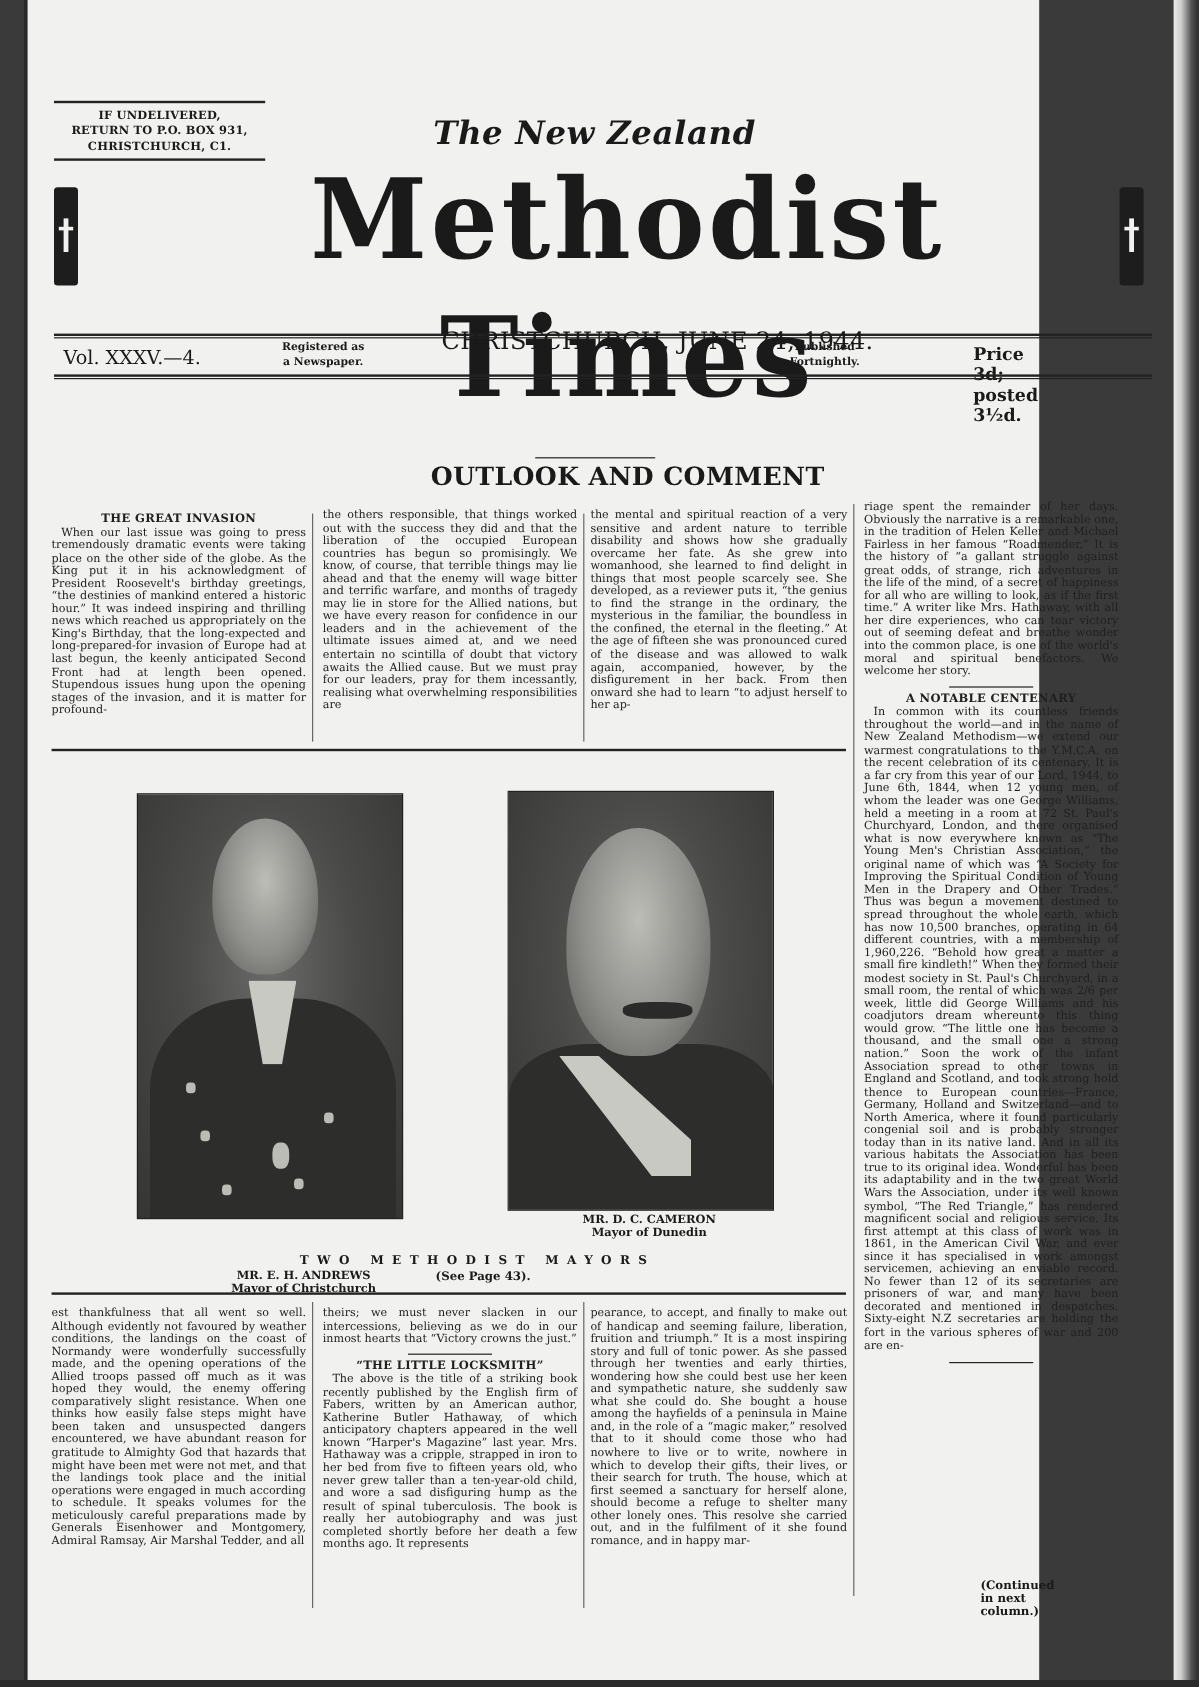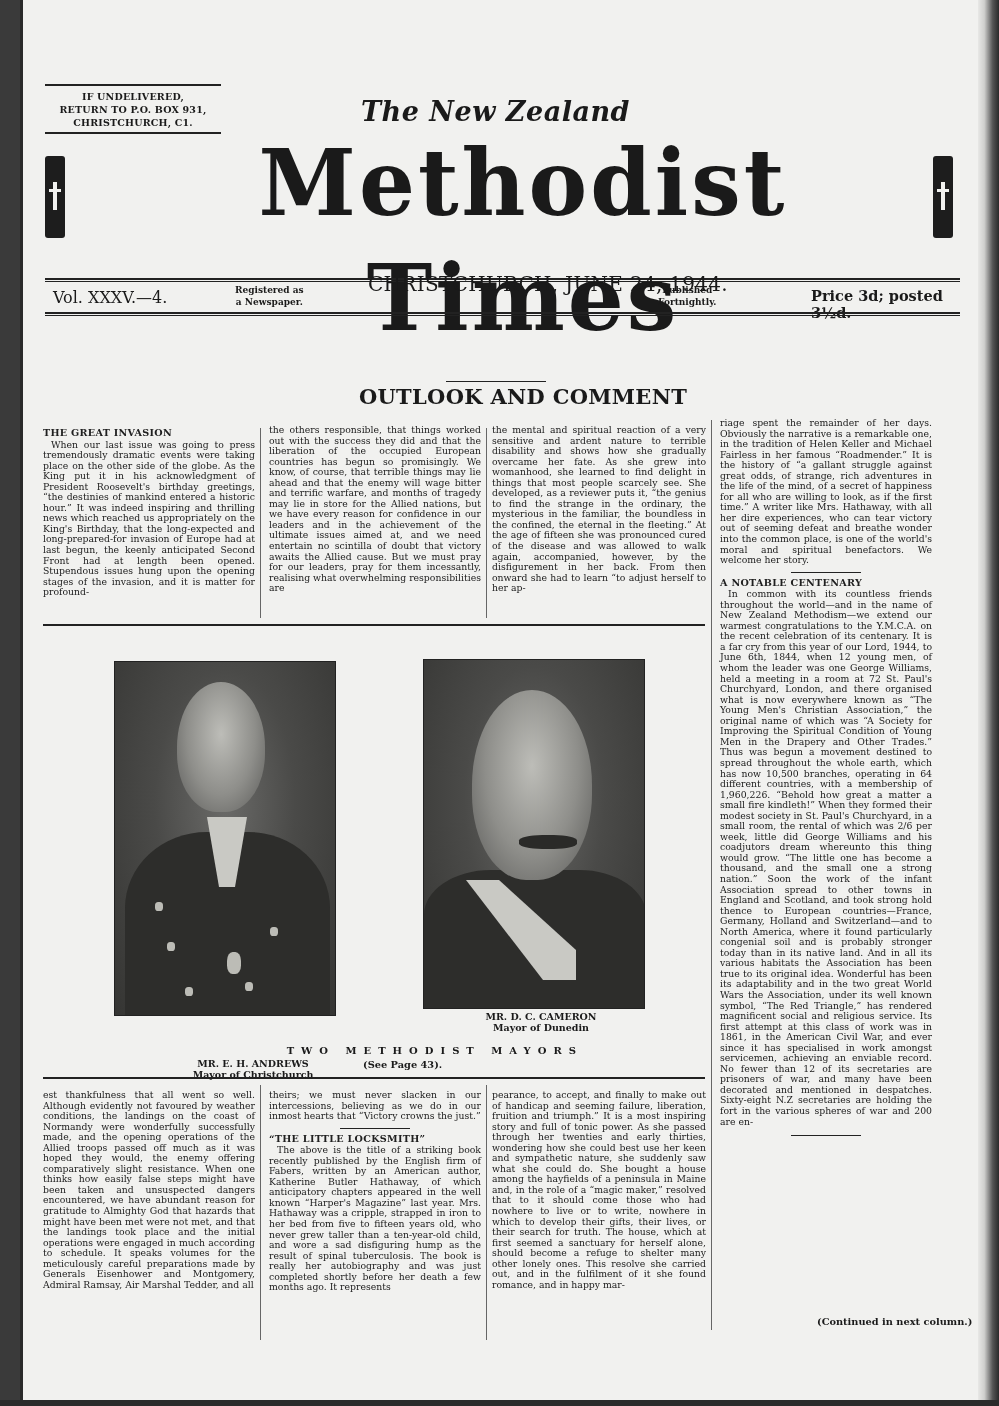--- a/index.html
+++ b/index.html
@@ -1,19 +1,19 @@
 <!DOCTYPE html>
 <html><head>
 <meta charset="utf-8">
 <style>
   * { box-sizing: border-box; margin: 0; padding: 0; }
   html, body { width: 999px; height: 1406px; background: #3a3a3a; overflow: hidden; }
   body { font-family: "DejaVu Serif", "Liberation Serif", serif; color: #1a1a1a; position: relative; }
   .page {
-    position: absolute; left: 20px; top: 0; width: 958px; height: 1400px;
+    position: absolute; left: 20px; top: 0; width: 846px; height: 1400px;
     background: #f1f1ef;
     border-left: 3px solid #2a2a2a;
   }
   .rightstrip { position:absolute; right:0; top:0; width:21px; height:1406px; background: linear-gradient(90deg,#e8e8e6 0,#cfcfcd 30%,#555 70%,#2a2a2a 100%); }
   .bottomstrip { position:absolute; left:0; bottom:0; width:999px; height:6px; background:#2a2a2a; }
   .abs { position: absolute; }
 
   
   .undeliv { left: 22px; top: 84px; width: 176px; border-top: 2px solid #222; border-bottom: 2px solid #222; padding: 4px 0 3px; text-align: center;
     font-family: "DejaVu Serif", serif; font-weight: bold; font-size: 9.5px; line-height: 13px; letter-spacing: 0.2px; }
@@ -35,34 +35,34 @@
 
   
   .headline { left: 200px; top: 330px; width: 580px; text-align: center; font-family: "DejaVu Serif", serif; font-weight: bold; font-size: 37px; letter-spacing: 0.2px; }
   .hl-rule { left: 423px; top: 381px; width: 100px; border-top: 1.5px solid #222; }
   .subhead { left: 250px; top: 384px; width: 500px; text-align: center; font-family: "DejaVu Serif", serif; font-size: 21px; font-weight: bold; letter-spacing: 0.3px; }
 
   
   .col { position: absolute; font-family: "DejaVu Serif", serif; font-size: 9.3px; line-height: 10.55px; text-align: justify; hyphens: none; color: #202020; }
   .col p { text-indent: 8px; }
   .col p.noindent { text-indent: 0; }
-  .col h3 { font-size: 9.6px; font-weight: bold; text-align: left; letter-spacing: 0.3px; margin: 0 0 1px; }
+  .col h3 { font-size: 9.6px; font-weight: bold; text-align: center; letter-spacing: 0.3px; margin: 0 0 1px; }
   .col .short-rule { width: 70px; margin: 6px auto 5px; border-top: 1.5px solid #222; }
   .vline { position: absolute; border-left: 1px solid #666; }
   .hrule-full { position: absolute; border-top: 2px solid #222; }
 
   
   .photo { position: absolute; background: radial-gradient(ellipse at 50% 40%, #6a6a68 0%, #4a4a48 45%, #353533 100%); border: 1px solid #222; overflow: hidden; }
   .photo .head { position: absolute; border-radius: 50% 50% 45% 45%; background: radial-gradient(ellipse at 50% 40%, #bdbdb8 0%, #8e8e8a 55%, #5a5a58 100%); }
   .photo .collar { position: absolute; background: #c9c9c4; }
   .photo .coat { position: absolute; background: #2d2d2b; }
   .photo .medal { position: absolute; width: 8px; height: 9px; background: #bcbcb6; border-radius: 40%; }
   .caption-name { font-family: "DejaVu Serif", serif; font-weight: bold; font-size: 9.5px; text-align: center; line-height: 11px; }
   .caption-title { font-family: "DejaVu Serif", serif; font-weight: bold; font-size: 9.5px; text-align: center; line-height: 11px; }
-  .two-mayors { left: 190px; top: 1045px; width: 370px; text-align: right; font-family: "DejaVu Serif", serif; font-weight: bold; font-size: 10px; letter-spacing: 7px; }
+  .two-mayors { left: 190px; top: 1045px; width: 370px; text-align: center; font-family: "DejaVu Serif", serif; font-weight: bold; font-size: 10px; letter-spacing: 7px; }
   .see-page { left: 340px; top: 1059px; font-family: "DejaVu Serif", serif; font-weight: bold; font-size: 9.8px; }
   .continued { left: 762px; top: 1316px; font-family: "DejaVu Serif", serif; font-weight: bold; font-size: 9.8px; margin-left: 32px; }
 </style>
 </head>
 <body>
 
 <div class="page">
 
   <div class="abs undeliv">
     <div>IF UNDELIVERED,</div>

